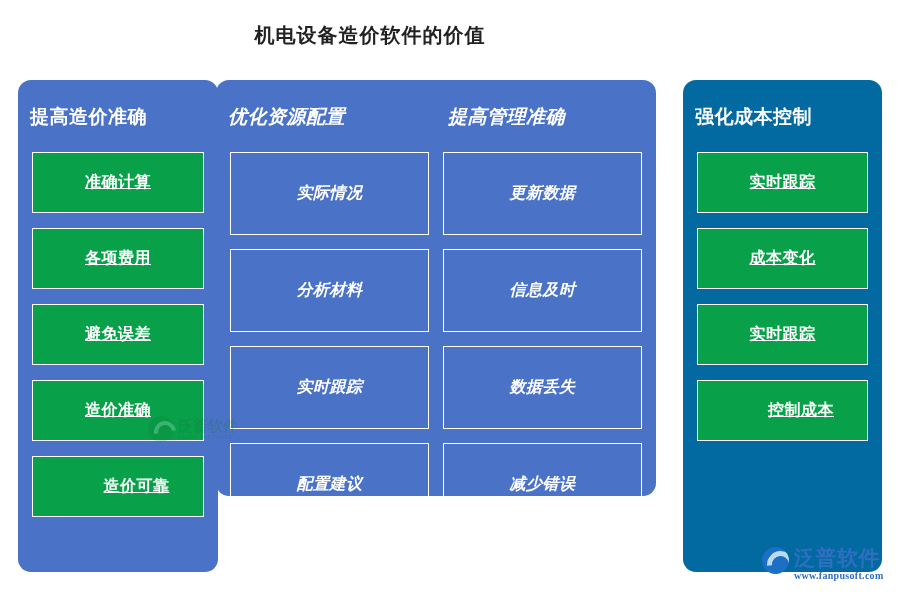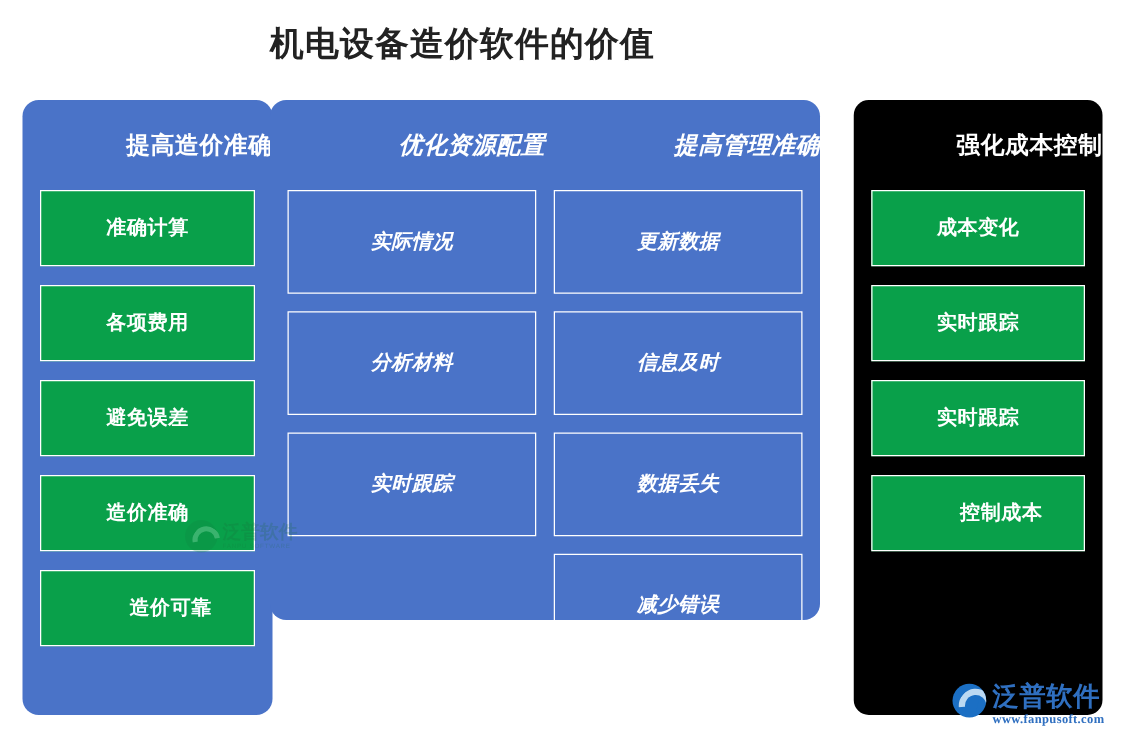--- a/index.html
+++ b/index.html
@@ -17,50 +17,50 @@
     background: #ffffff;
   }
 
   
   .title {
     position: absolute;
     top: 18px;
     left: 0;
     width: 740px;
     text-align: center;
-    font-size: 27px;
+    font-size: 20px;
     font-weight: bold;
     color: #222222;
     letter-spacing: 1px;
     line-height: 34px;
   }
 
   
   .panel {
     position: absolute;
     border-radius: 13px;
     overflow: hidden;
   }
   .panel-blue  { background: #4a73c8; }
-  .panel-cyan  { background: #000000; border-radius: 12px; }
+  .panel-cyan  { background: #0369a1; }
 
   #panel-0 { left: 18px;  top: 80px;  width: 200px; height: 492px; }
   #panel-1 { left: 216px; top: 80px;  width: 440px; height: 416px; font-style: italic; }
   #panel-2 { left: 683px; top: 80px;  width: 199px; height: 492px; }
 
   .panel-head-row {
     position: absolute;
     top: 24px;
     left: 0;
     width: 100%;
     display: flex;
   }
   .panel-head {
     flex: 1 1 0;
-    text-align: right;
+    text-align: left;
     font-size: 19px;
     font-weight: bold;
     color: #ffffff;
     line-height: 26px;
     letter-spacing: 0.5px;
     margin-left: 12px;
   }
 
   
   .cols {
@@ -89,20 +89,21 @@
     font-size: 16px;
     letter-spacing: 0.5px;
     text-align: center;
   }
   
   .cell-green {
     background: #09a04a;
     border: 1.5px solid #ffffff;
     height: 61px;
     margin-bottom: 15px;
+    text-decoration: underline;
   }
   .cell-green:last-child { margin-bottom: 0; padding-left: 37px; }
 
   
   .cell-outline {
     background: transparent;
     border: 1.5px solid #ffffff;
     height: 83px;
     margin-bottom: 14px;
   }
@@ -232,37 +233,38 @@
       <div class="panel panel-blue" id="panel-1">
         <div class="panel-head-row">
           <div class="panel-head">优化资源配置</div>
           <div class="panel-head">提高管理准确</div>
         </div>
         <div class="cols">
           <div class="col">
             <div class="cell cell-outline">实际情况</div>
             <div class="cell cell-outline">分析材料</div>
             <div class="cell cell-outline">实时跟踪</div>
+            <div class="cell cell-outline">配置建议</div>
           </div>
           <div class="col">
             <div class="cell cell-outline">更新数据</div>
             <div class="cell cell-outline">信息及时</div>
             <div class="cell cell-outline">数据丢失</div>
             <div class="cell cell-outline">减少错误</div>
           </div>
         </div>
       </div>
       <div class="panel panel-cyan" id="panel-2">
         <div class="panel-head-row">
           <div class="panel-head">强化成本控制</div>
         </div>
         <div class="cols">
           <div class="col">
+            <div class="cell cell-green">实时跟踪</div>
             <div class="cell cell-green">成本变化</div>
-            <div class="cell cell-green">实时跟踪</div>
             <div class="cell cell-green">实时跟踪</div>
             <div class="cell cell-green">控制成本</div>
           </div>
         </div>
       </div>
     </div>
 
   <div class="watermark">
     <div class="wm-mark"></div>
     <div>

